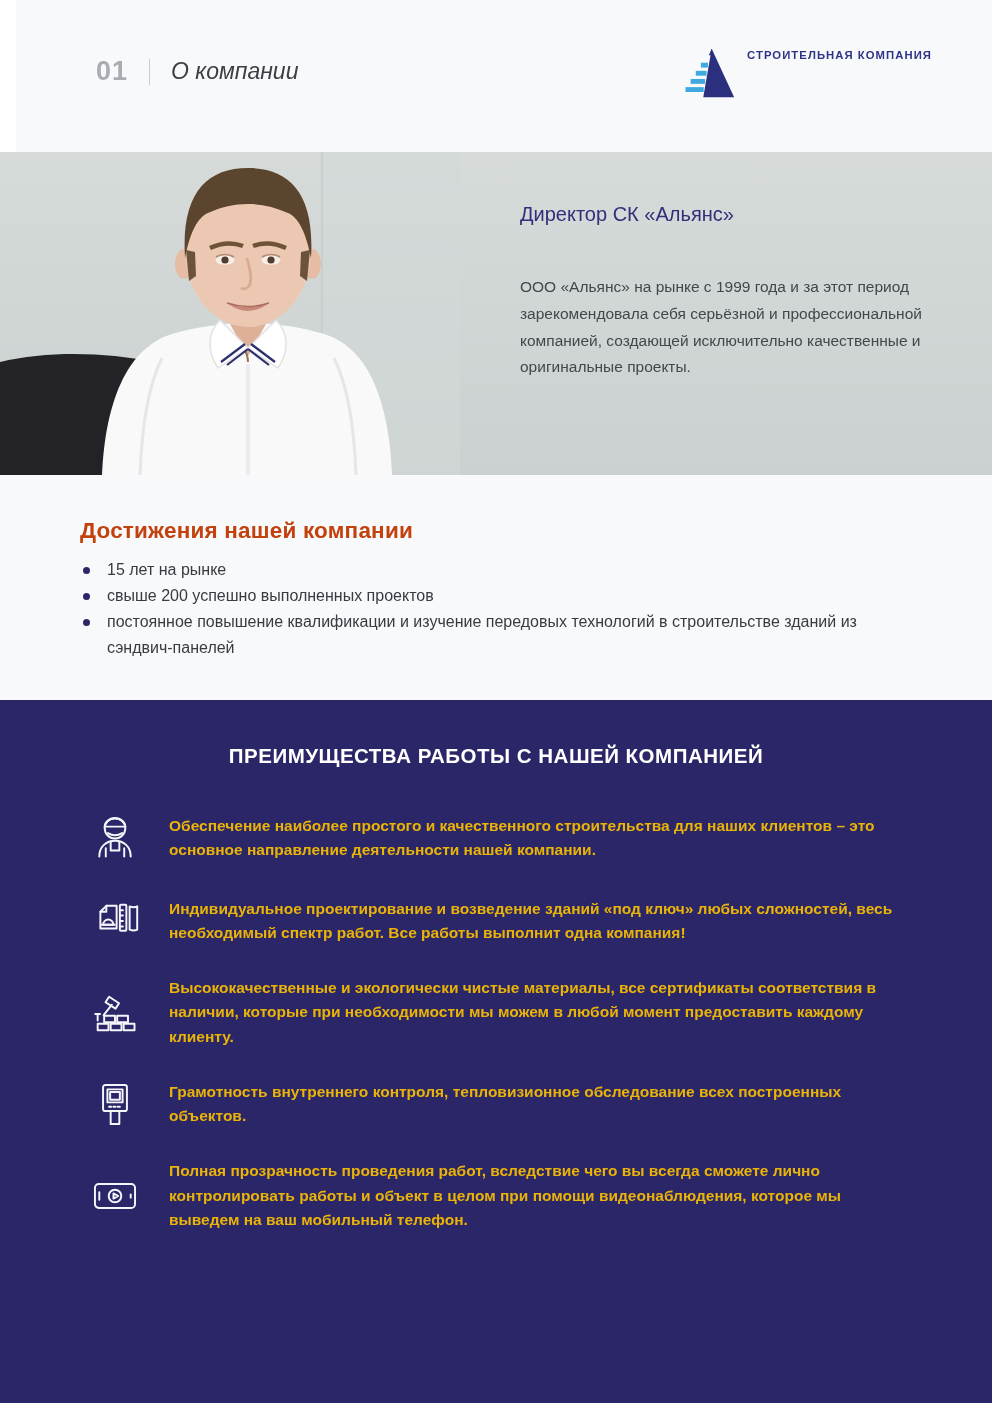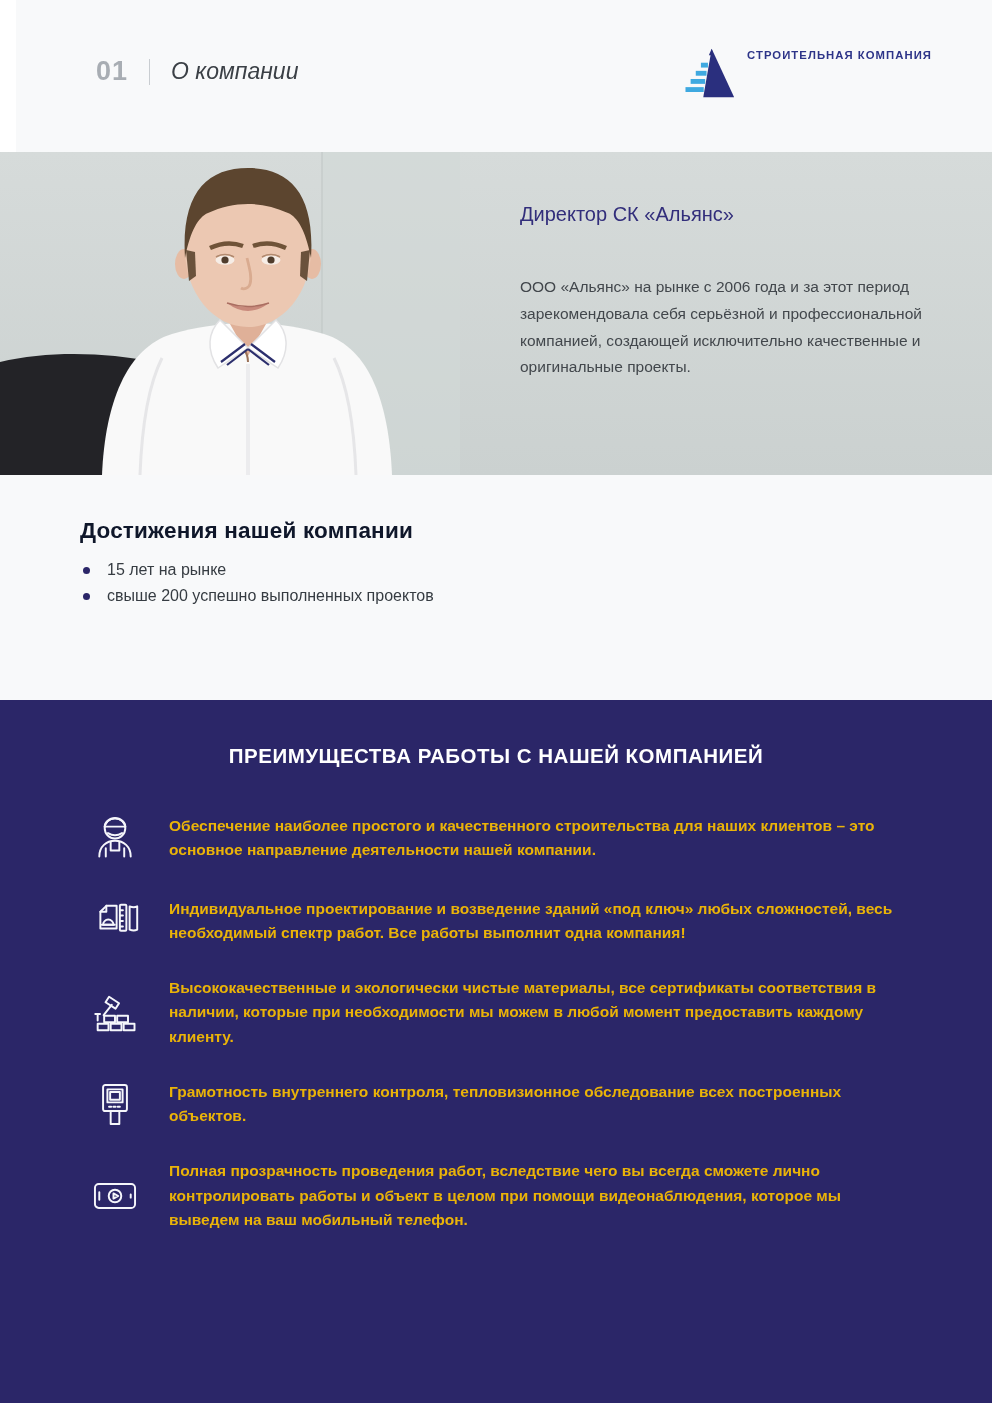--- a/index.html
+++ b/index.html
@@ -32,21 +32,21 @@
   }
   .hero-photo { position:absolute; left:0; top:0; width:460px; height:323px; display:block; }
   .hero-textblock { position:absolute; left:520px; top:40px; width:402px; }
   .hero-name { font-size:30px; font-weight:bold; color:#332c72; letter-spacing:0.2px; }
   .hero-role { font-size:20px; color:#322e7b; margin-top:11px; }
   .hero-desc { margin-top:48px; font-size:15.5px; line-height:1.73; color:#42474c; }
 
   
   .achievements { position:absolute; top:475px; left:0; width:100%; height:225px; background:#f8f9fa; }
   .achievements-inner { padding:43px 0 0 80px; }
-  .ach-title { font-size:22.5px; font-weight:bold; color:#0f172a; letter-spacing:0.2px; }
+  .ach-title { font-size:22.5px; font-weight:bold; color:#c2410c; letter-spacing:0.2px; }
   .ach-list { list-style:none; margin-top:13px; }
   .ach-list li {
     position:relative; padding-left:27px; font-size:16px; color:#363c42;
     line-height:1.62; max-width:845px;
   }
   .ach-list li::before {
     content:""; position:absolute; left:3px; top:10px; width:7px; height:7px;
     border-radius:50%; background:#2b2668;
   }
 
@@ -133,30 +133,31 @@
       <path d="M 216 105 q 9 -5 18 0 M 262 105 q 9 -5 18 0" stroke="#b28a6f" stroke-width="1.6" fill="none"></path>
 
       <path d="M 247 106 C 250 118 252 126 250 132 C 249 136 244 138 241 136" stroke="#d9ab90" stroke-width="2.8" fill="none"></path>
 
       <path d="M 227 151 Q 248 159 269 151 Q 248 167 227 151 Z" fill="#c8897b"></path>
       <path d="M 227 151 Q 248 158 269 151" stroke="#aa6e61" stroke-width="1.6" fill="none"></path>
     </svg>
 
     <div class="hero-textblock">
       <div class="hero-role">Директор СК «Альянс»</div>
-      <p class="hero-desc">ООО «Альянс» на рынке с 2006 года и за этот период зарекомендовала себя серьёзной и профессиональной компанией, создающей исключительно качественные и оригинальные проекты.</p>
+      <p class="hero-desc">ООО «Альянс» на рынке с 1999 года и за этот период зарекомендовала себя серьёзной и профессиональной компанией, создающей исключительно качественные и оригинальные проекты.</p>
     </div>
   </div>
 
   <div class="achievements">
     <div class="achievements-inner">
       <h2 class="ach-title">Достижения нашей компании</h2>
       <ul class="ach-list">
         <li>15 лет на рынке</li>
         <li>свыше 200 успешно выполненных проектов</li>
+        <li>постоянное повышение квалификации и изучение передовых технологий в строительстве зданий из сэндвич-панелей</li>
       </ul>
     </div>
   </div>
 
   <div class="advantages">
     <h2 class="adv-title">ПРЕИМУЩЕСТВА РАБОТЫ С НАШЕЙ КОМПАНИЕЙ</h2>
 
     <div class="adv-list">
 
       <div class="adv-row">

